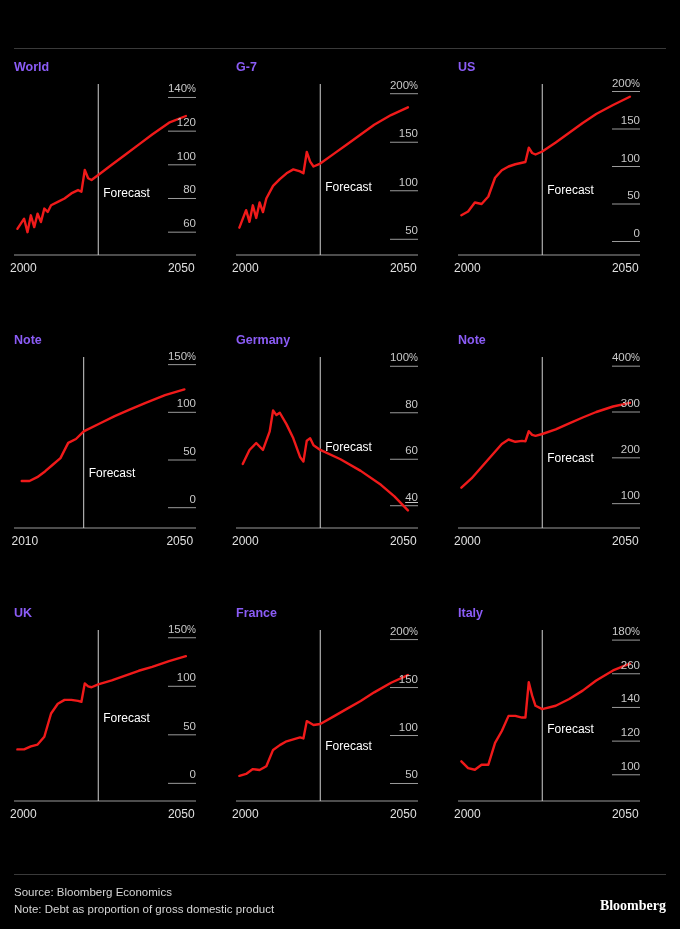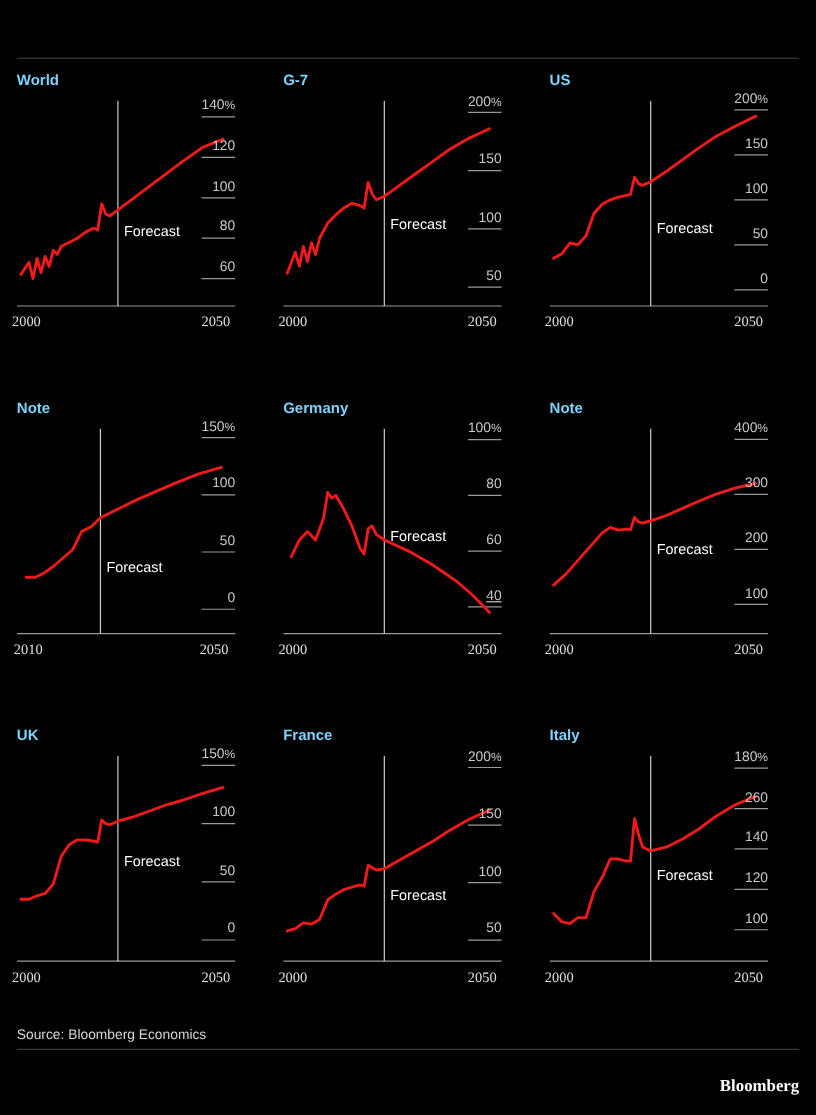--- a/index.html
+++ b/index.html
@@ -48,21 +48,21 @@
     position: absolute;
     width: 200px;
     height: 250px;
   }
   .panel-title {
     position: absolute;
     left: 0;
     top: 4px;
     font-size: 12.5px;
     font-weight: bold;
-    color: #7dd3fc;
+    color: #8b5cf6;
   }
   .plot {
     position: absolute;
     left: 0;
     top: 28px;
     width: 182px;
     height: 180px;
   }
   .plot svg {
     display: block;
@@ -76,40 +76,39 @@
   }
   .pct {
     font-size: 10px;
     color: #c8c8c8;
   }
   .xlab {
     position: absolute;
     font-size: 12px;
     color: #e0e0e0;
     white-space: nowrap;
-    font-family: Liberation Serif, serif;
   }
   .forecast-label {
     position: absolute;
     font-size: 12px;
     color: #ffffff;
     white-space: nowrap;
   }
   .footer-rule {
     position: absolute;
     left: 14px;
     top: 874px;
     width: 652px;
     height: 1px;
     background: #3a3a3a;
   }
   .source {
     position: absolute;
     left: 14px;
-    top: 857px;
+    top: 886px;
     font-size: 11.5px;
     color: #d6d6d6;
   }
   .note {
     position: absolute;
     left: 14px;
     top: 903px;
     font-size: 11.5px;
     color: #d6d6d6;
   }
@@ -323,15 +322,16 @@
           <div class="tick-label" style="left: 112px; width: 70px; top: -4.89796px;">180<span class="pct">%</span></div>
           <div class="xlab" style="left: -4px; top: 177px;">2000</div>
           <div class="xlab" style="left: 153.889px; top: 177px;">2050</div>
           <div class="forecast-label" style="left: 89.2593px; top: 92.4px;">Forecast</div>
         </div>
       </div>
     </div>
 
   <div class="footer-rule"></div>
   <div class="source">Source: Bloomberg Economics</div>
+  <div class="note">Note: Debt as proportion of gross domestic product</div>
   <div class="brand">Bloomberg</div>
 
 </div>
 
 </body></html>

